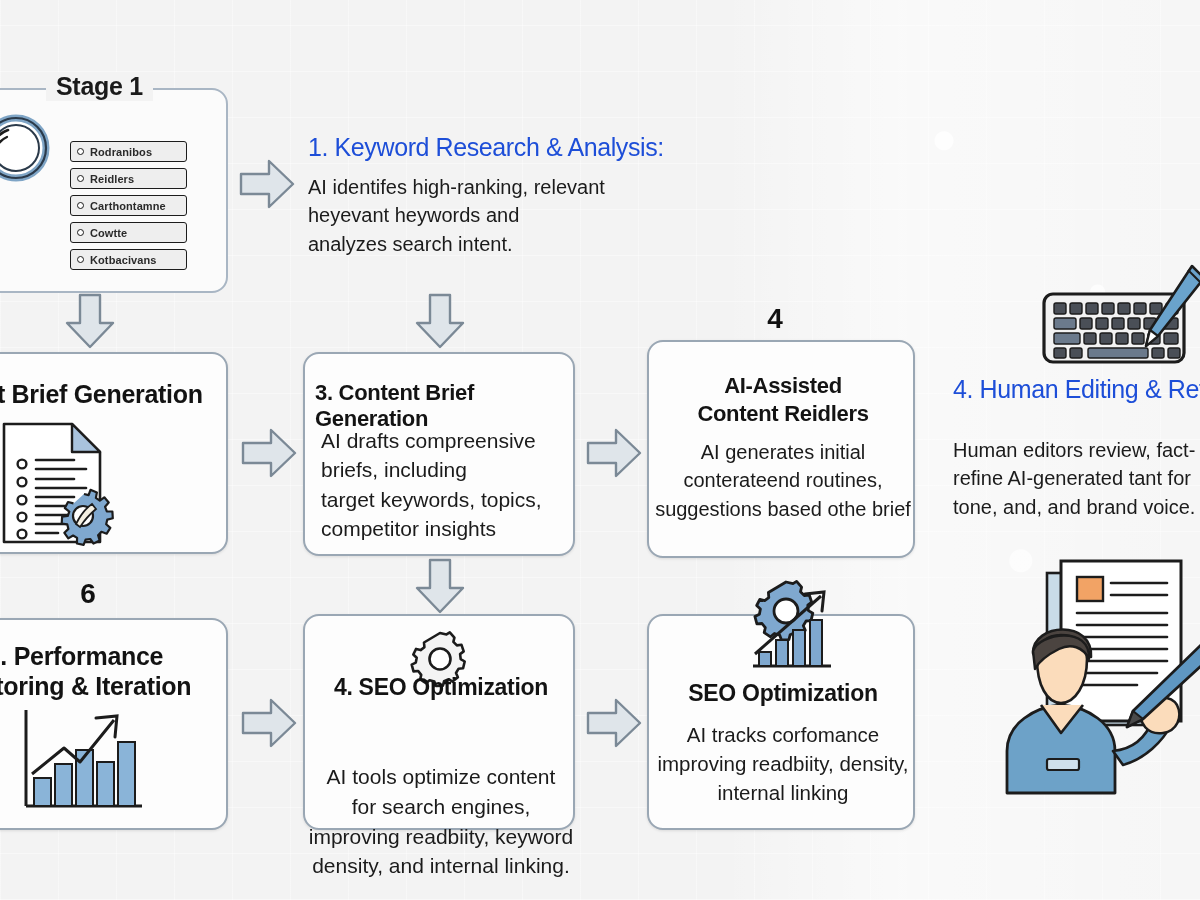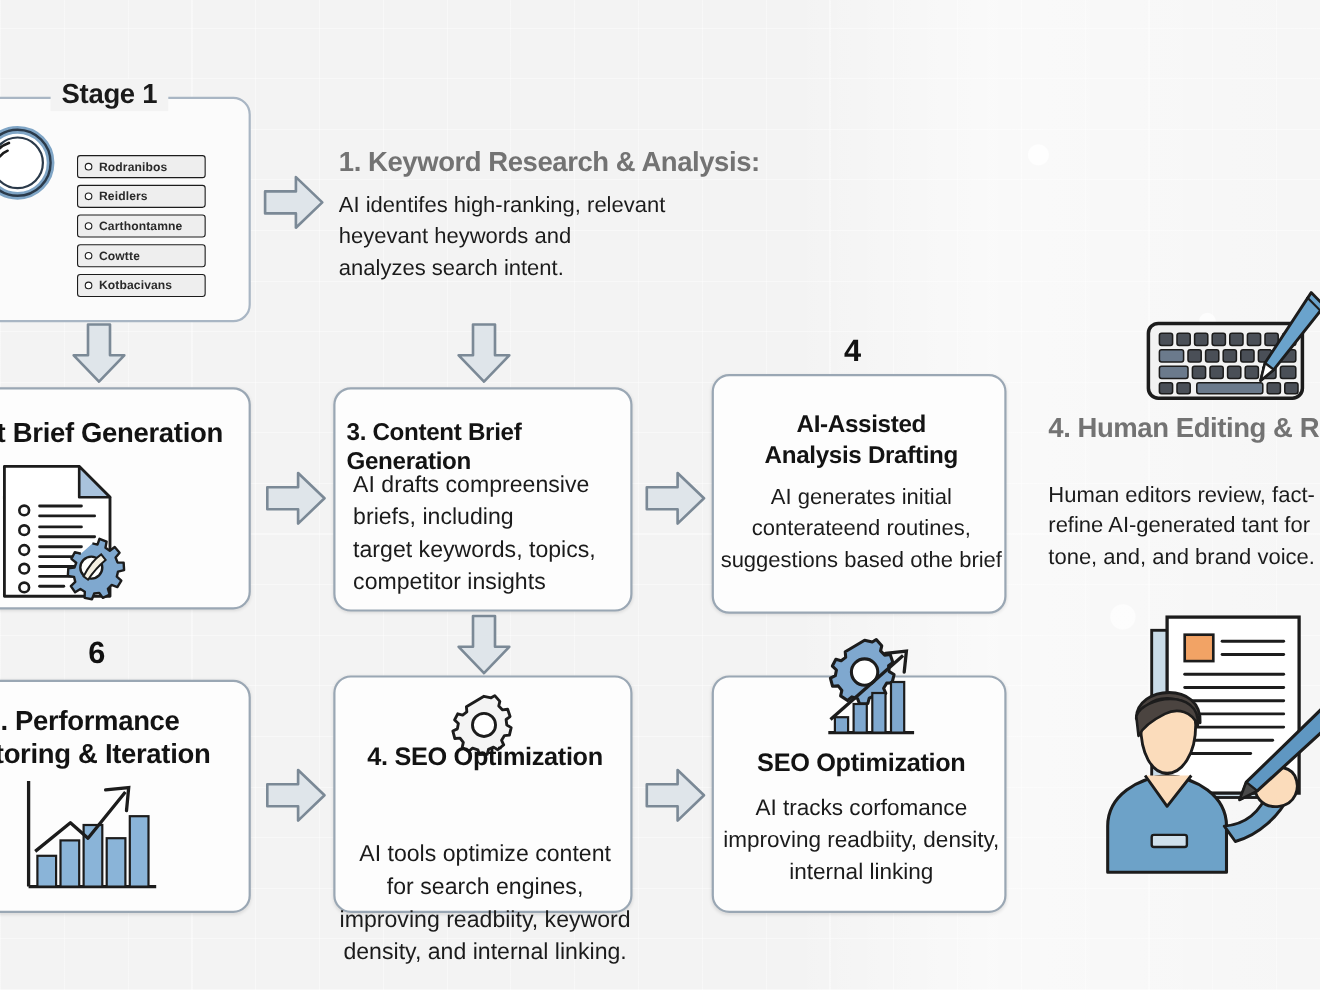--- a/index.html
+++ b/index.html
@@ -62,21 +62,21 @@
 
   .card-title {
     font-weight: 700; color: #131313;
     letter-spacing: -.3px;
   }
   .card-body { color: #1b1b1b; }
 
   
   .free-block { position: absolute; }
   .free-title {
-    font-size: 25px; font-weight: 700; color: #737373;
+    font-size: 25px; font-weight: 400; color: #1d4ed8;
     letter-spacing: -.4px; white-space: nowrap;
   }
   .free-body {
     font-size: 20px; color: #1b1b1b; line-height: 1.42;
     margin-top: 11px; white-space: nowrap;
   }
 
   
   .arrow { position: absolute; }
   .arrow svg { display: block; }
@@ -227,21 +227,21 @@
   <div class="arrow" style="left:585px; top:425px;">
     <svg width="58" height="56" viewBox="0 0 58 56">
       <path d="M3 18 L31 18 L31 5 L55 28 L31 51 L31 38 L3 38 Z" fill="#dfe5ea" stroke="#7b8996" stroke-width="2.4" stroke-linejoin="round"></path>
     </svg>
   </div>
 
   <div class="num-label" style="left:705px; top:303px; width:140px;">4</div>
   <div class="card" style="left:647px; top:340px; width:268px; height:218px;padding-left:48px;">
     <div class="card-title" style="position:absolute; left:0; top:30px; width:268px; font-size:22px; text-align:center; line-height:1.25;">
       <div>AI-Assisted</div>
-      <div>Analysis Drafting</div>
+      <div>Content Reidlers</div>
     </div>
     <div class="card-body" style="position:absolute; left:-2px; top:96px; width:272px; font-size:20px; line-height:1.42; text-align:center;">
       <div>AI generates initial</div>
       <div>conterateend routines,</div>
       <div>suggestions based othe brief</div>
     </div>
   </div>
 
   <div style="position:absolute; left:1040px; top:262px;">
     <svg width="165" height="110" viewBox="0 0 165 110">

